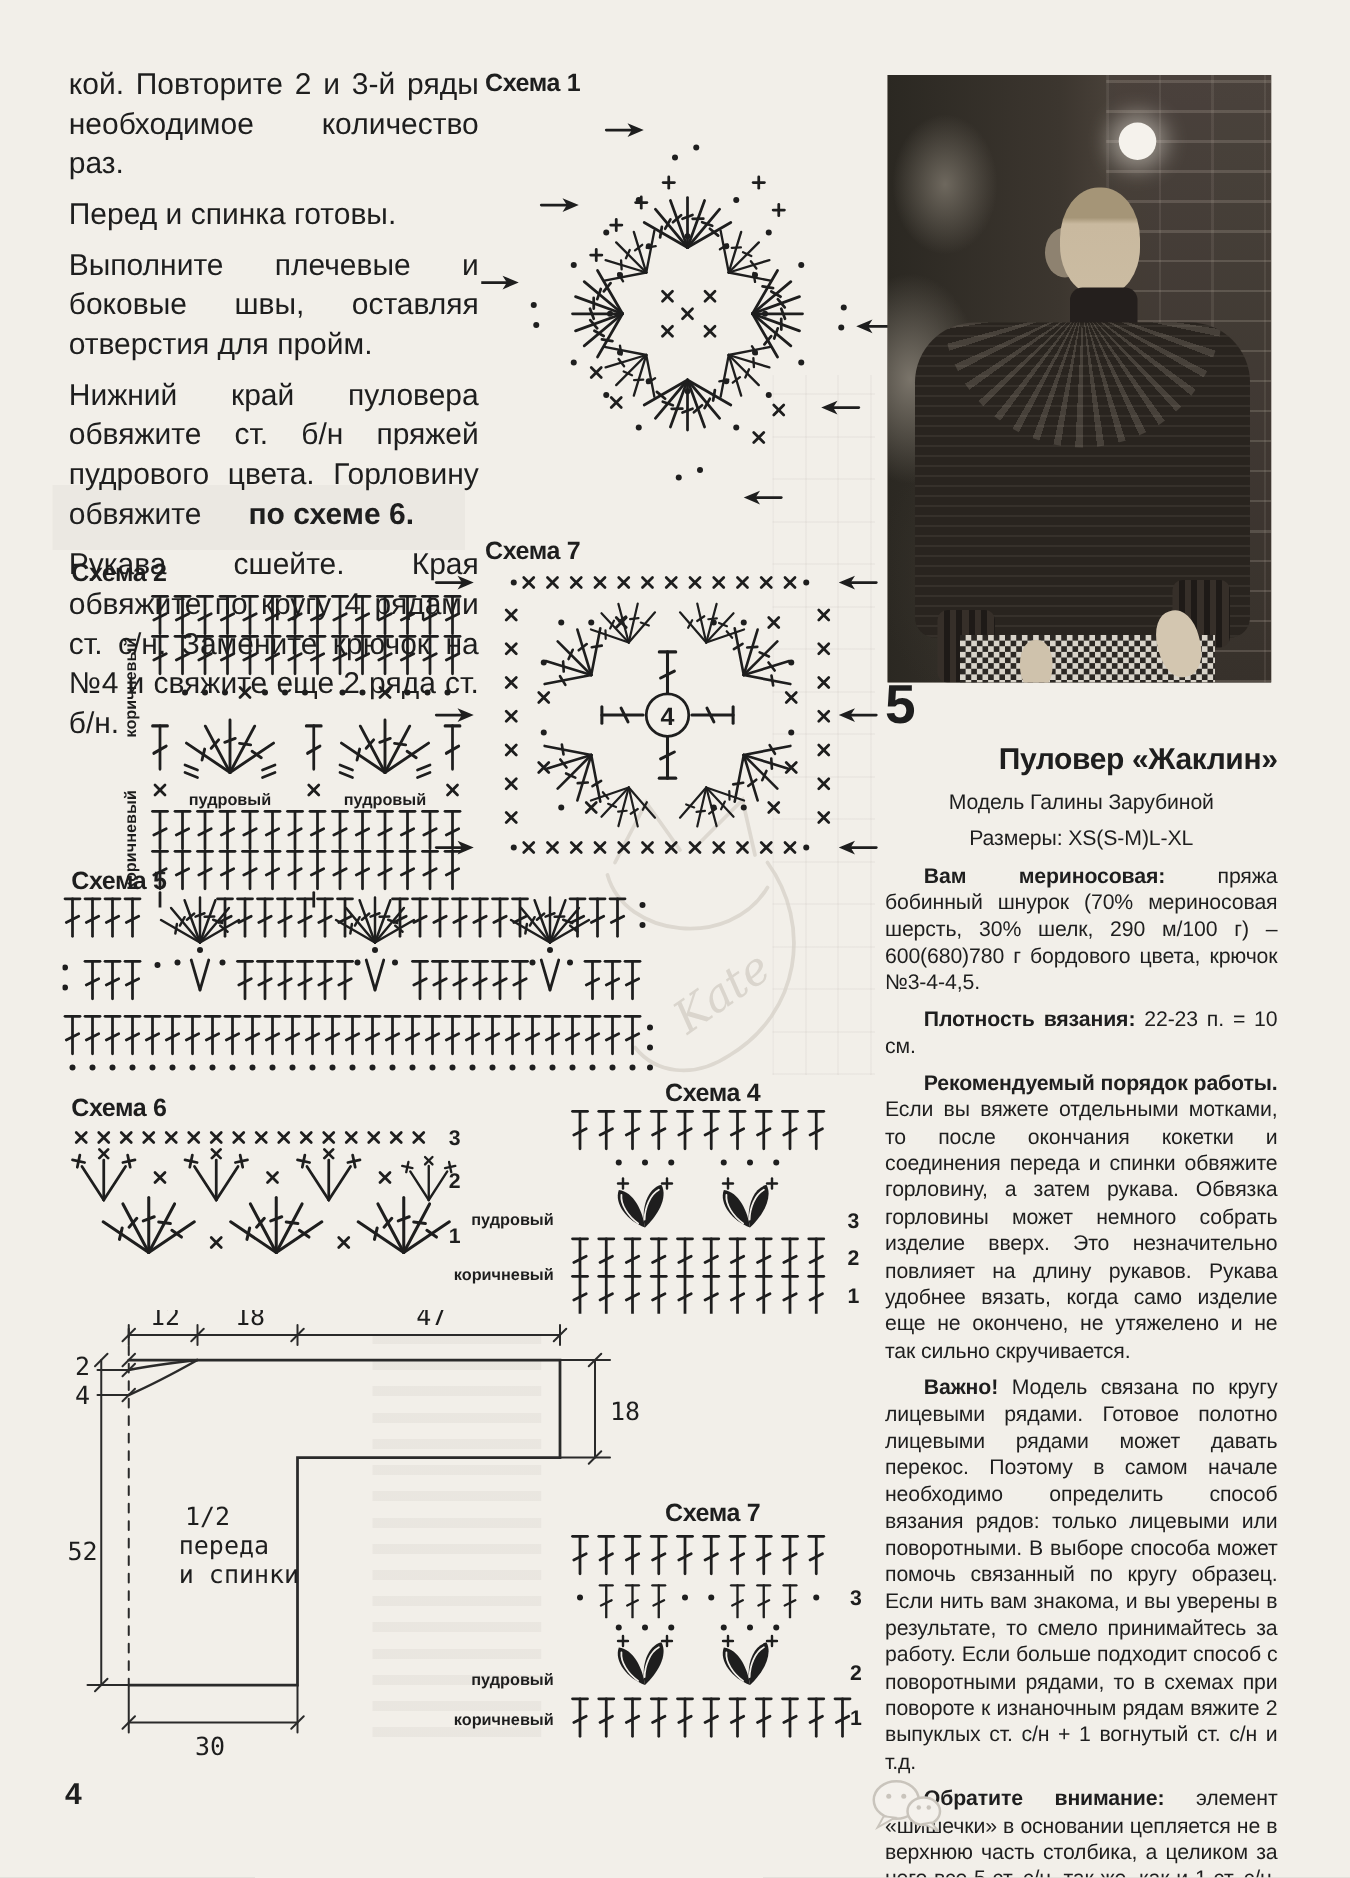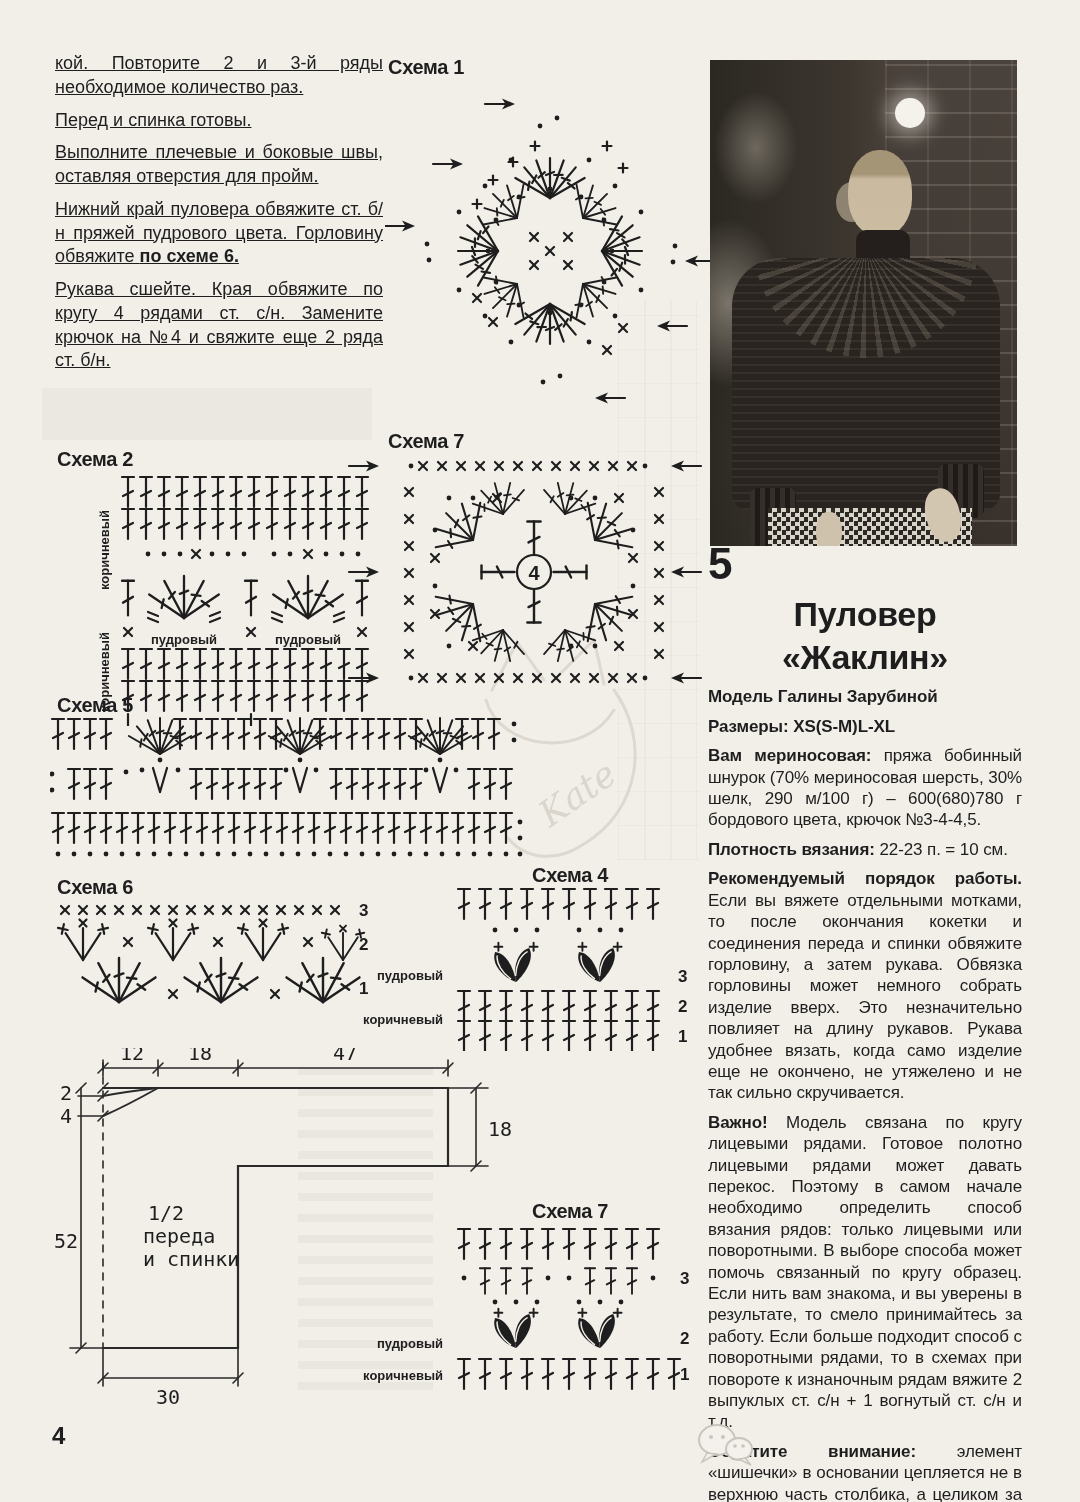--- a/index.html
+++ b/index.html
@@ -1,26 +1,26 @@
 <!DOCTYPE html>
 <html><head>
 <meta charset="utf-8">
 <style>
   html,body{margin:0;padding:0;background:#d8d5d0;}
   .page{position:relative;width:1080px;height:1502px;background:#f2efe9;font-family:"Liberation Sans",sans-serif;color:#1e1e1e;overflow:hidden;}
   .abs{position:absolute;}
   
-  .leftcol{left:55px;top:52px;width:328px;font-size:18px;line-height:1.32;text-align:justify;text-decoration:underline;}
+  .leftcol{left:55px;top:52px;width:328px;font-size:24px;line-height:1.32;text-align:justify;}
   .leftcol p{margin:0 0 9px 0;}
-  .b{font-weight:700;}
+  .b{font-weight:700;margin-left:31px;}
   .rightcol{left:708px;top:543px;width:314px;font-size:17px;line-height:1.26;text-align:justify;letter-spacing:-0.1px;}
   .rightcol p{margin:0 0 8px 0;}
   .bignum{font-size:44px;font-weight:700;line-height:0.95;margin:0 0 4px 0;text-align:left;}
-  .rtitle{font-size:34px;font-weight:700;margin:0 0 12px 0;text-align:center;letter-spacing:-0.3px;}
-  .rline{font-weight:700;margin:0 0 8px 0;text-align:left;}
+  .rtitle{font-size:24px;font-weight:700;margin:0 0 12px 0;text-align:right;letter-spacing:-0.3px;}
+  .rline{font-weight:400;margin:0 0 8px 0;text-align:center;}
   
   .stitle{font-size:20px;font-weight:700;letter-spacing:-0.3px;}
   .rot-label{font-size:13px;font-weight:700;transform:rotate(-90deg);transform-origin:0 0;white-space:nowrap;}
   .side-label{font-size:13px;font-weight:600;text-align:right;white-space:nowrap;}
   
   svg.chart{position:absolute;stroke:#1e1e1e;stroke-width:2.2;stroke-linecap:round;fill:none;}
   svg.chart text{font-family:"Liberation Sans",sans-serif;stroke:none;fill:#1e1e1e;font-weight:700;}
   svg.dim{position:absolute;stroke:#2a2a2a;stroke-width:1.6;stroke-linecap:round;fill:none;}
   svg.dim text{font-family:"DejaVu Sans Mono",monospace;stroke:none;fill:#1e1e1e;font-size:20px;}
   

